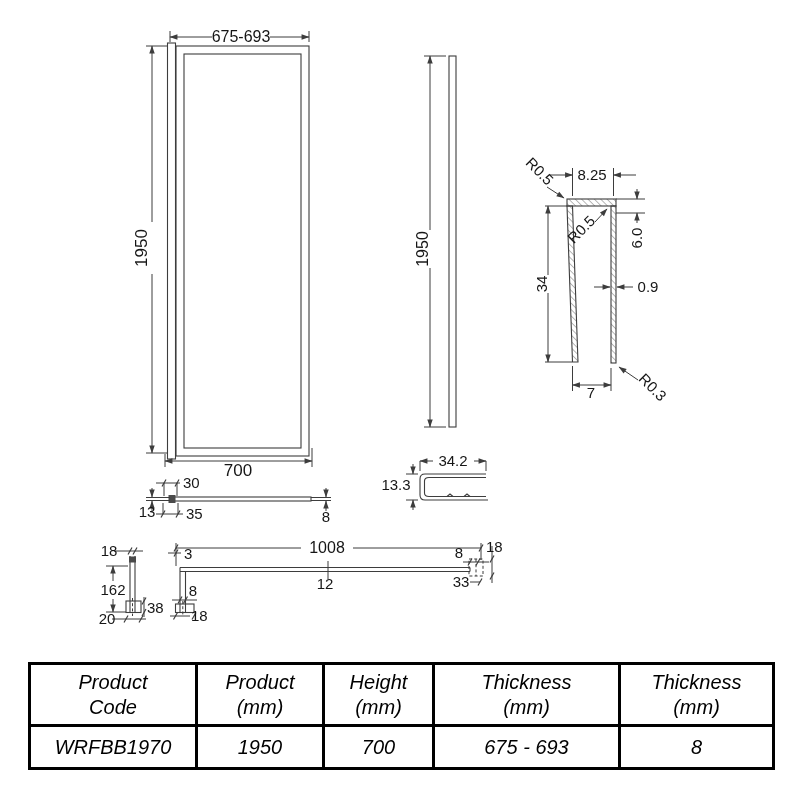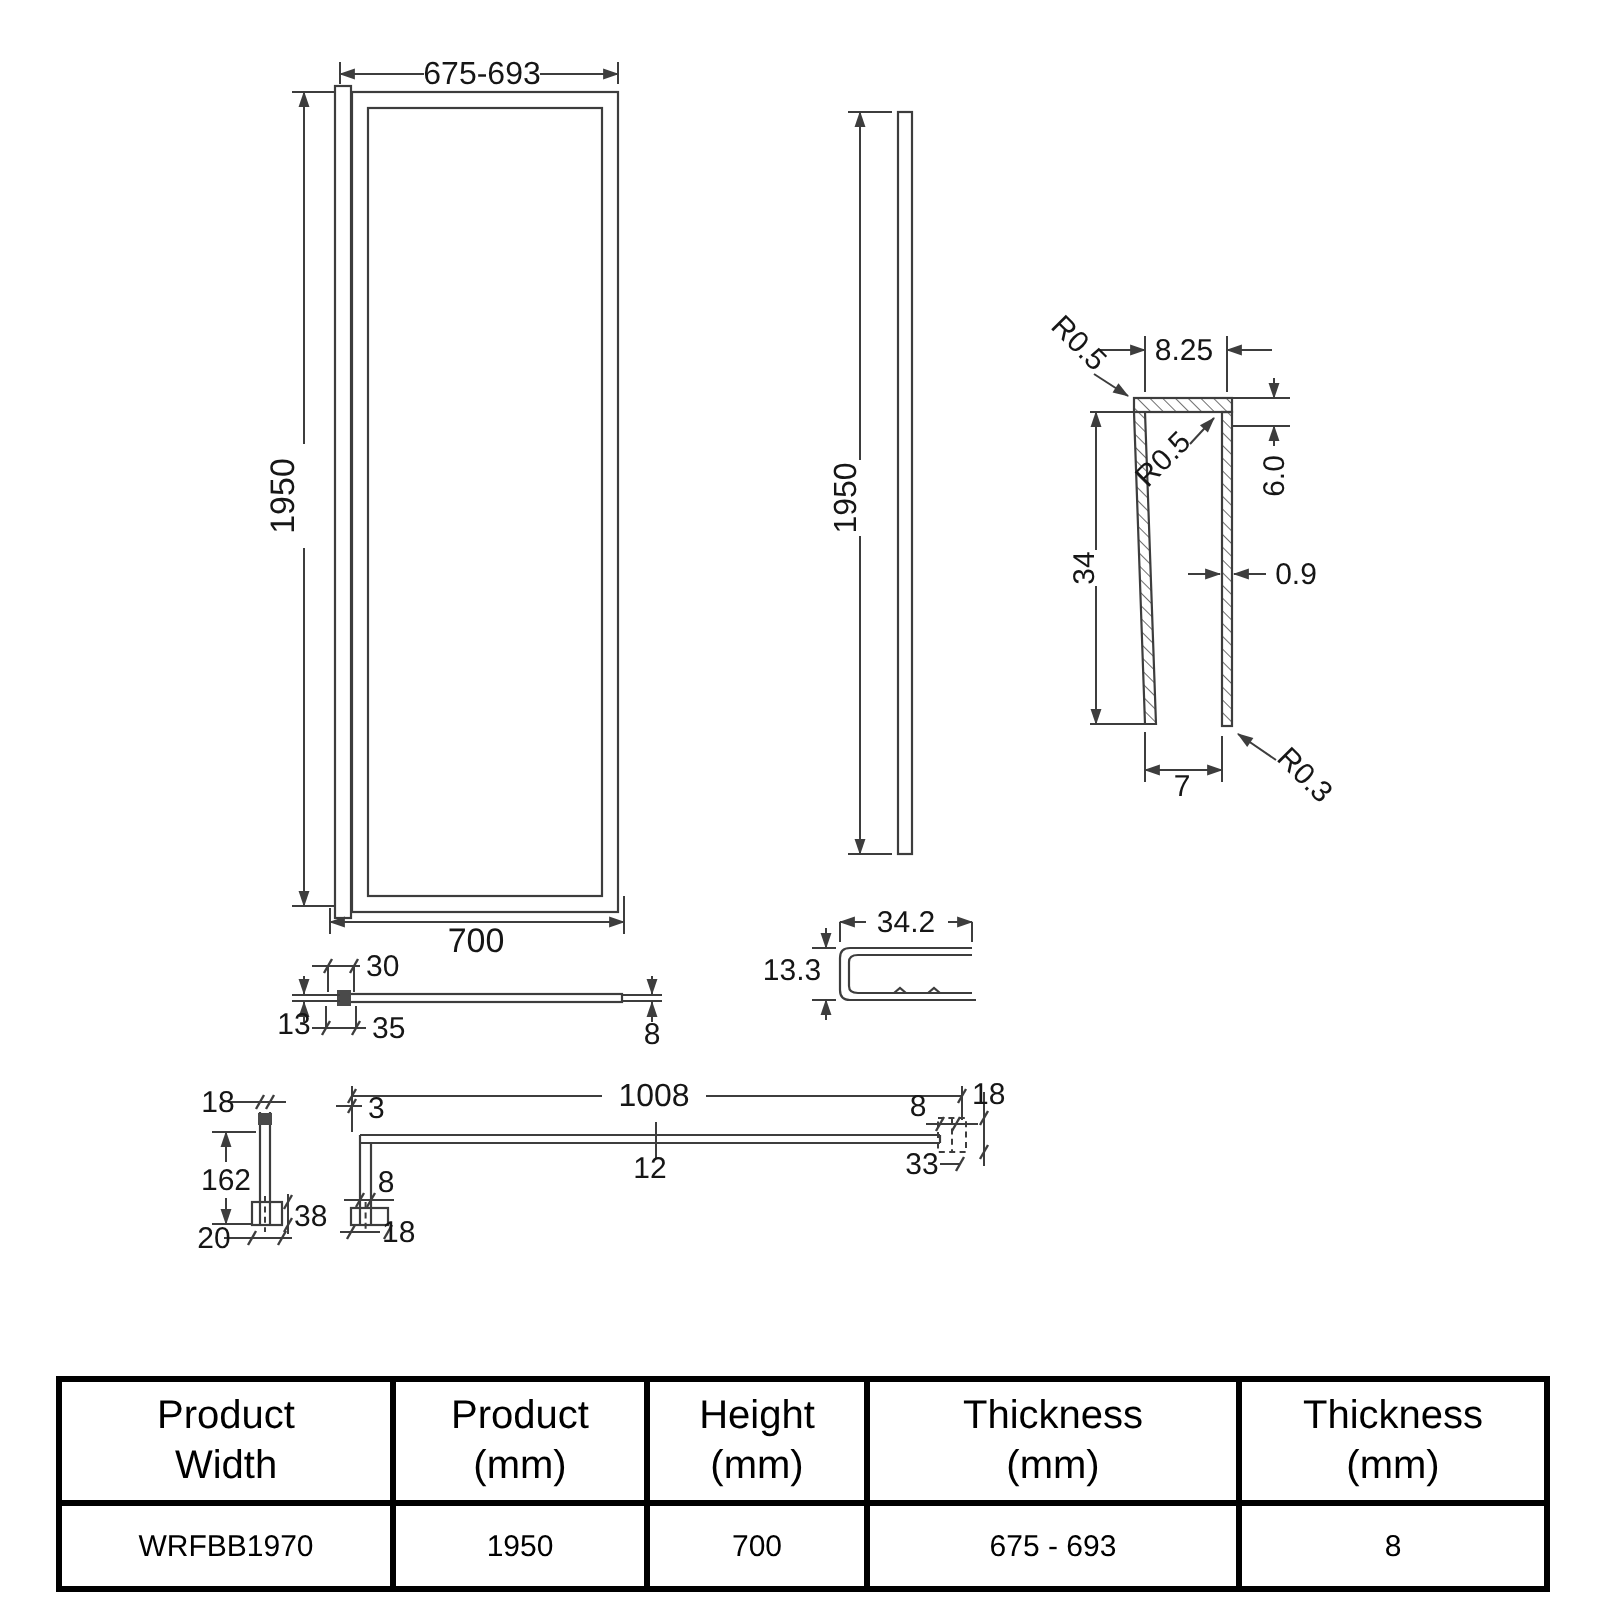--- a/index.html
+++ b/index.html
@@ -7,24 +7,24 @@
   svg text{font-family:"Liberation Sans",sans-serif;fill:#161616;}
   .t15{font-size:15px;}
   .t16{font-size:16px;}
   .t17{font-size:17px;}
   .ln{fill:none;stroke:#3d3d3d;stroke-width:1.1;}
   .dim{fill:none;stroke:#3d3d3d;stroke-width:1;}
   .tick{stroke:#3d3d3d;stroke-width:1.2;}
   .hatched{fill:url(#hatch);stroke:#3d3d3d;stroke-width:1.1;}
   .dash{fill:none;stroke:#3d3d3d;stroke-width:1;stroke-dasharray:3 2.2;}
   .solidfill{fill:#4a4a4a;stroke:none;}
-  table.spec{position:absolute;left:28px;top:688px;width:744px;border-collapse:collapse;table-layout:fixed;text-align:center;color:#000;}
+  table.spec{position:absolute;left:28px;top:662px;width:744px;border-collapse:collapse;table-layout:fixed;text-align:center;color:#000;font-style:italic;}
   .spec th,.spec td{border:3px solid #000;font-weight:400;padding:0;vertical-align:middle;}
   .spec th{height:59px;font-size:20px;line-height:1.22;}
-  .spec td{height:40px;font-size:15px;}
+  .spec td{height:40px;font-size:20px;}
 </style>
 </head>
 <body>
 
 
 
 <svg width="800" height="650" viewBox="0 0 800 650">
   <defs>
     <marker id="arr" viewBox="0 0 10 10" markerWidth="10" markerHeight="8" refX="9.3" refY="5" orient="auto-start-reverse" markerUnits="userSpaceOnUse">
       <path d="M0,1.6 L10,5 L0,8.4 Z" fill="#3d3d3d"></path>
@@ -248,21 +248,21 @@
     <col style="width:167px">
       <col style="width:127px">
       <col style="width:110px">
       <col style="width:186px">
       <col style="width:154px">
   </colgroup>
   <thead>
     <tr>
       <th>
         <div>Product</div>
-        <div>Width</div>
+        <div>Code</div>
       </th>
       <th>
         <div>Product</div>
         <div>(mm)</div>
       </th>
       <th>
         <div>Height</div>
         <div>(mm)</div>
       </th>
       <th>

